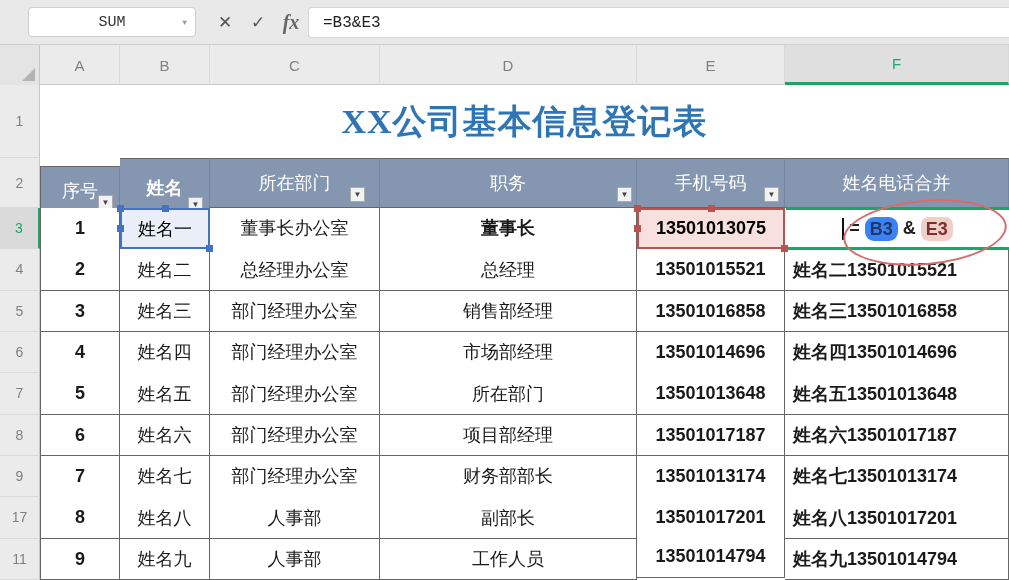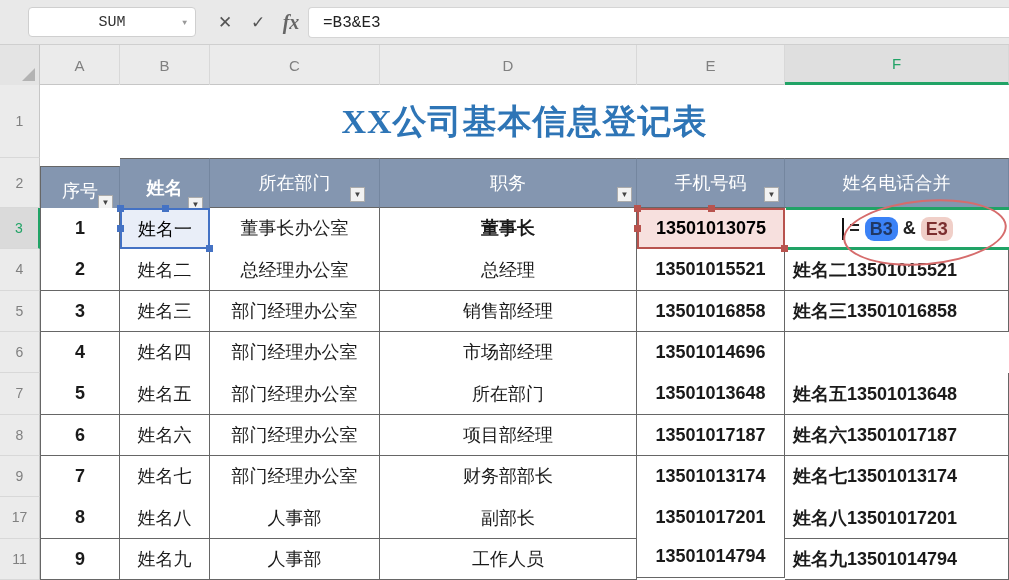--- a/index.html
+++ b/index.html
@@ -164,20 +164,21 @@
     <div class="td" style="left: 120px; top: 290.667px; width: 90px; height: 41.8333px;">姓名三</div>
     <div class="td" style="left: 210px; top: 290.667px; width: 170px; height: 41.8333px;">部门经理办公室</div>
     <div class="td" style="left: 380px; top: 290.667px; width: 257px; height: 41.8333px;">销售部经理</div>
     <div class="td bold" style="left: 637px; top: 290.667px; width: 148px; height: 41.8333px;">13501016858</div>
     <div class="td left bold" style="left: 785px; top: 290.667px; width: 224px; height: 41.8333px;">姓名三13501016858</div>
     <div class="td first bold" style="left: 40px; top: 332px; width: 80px; height: 41.8333px;">4</div>
     <div class="td" style="left: 120px; top: 332px; width: 90px; height: 41.8333px;">姓名四</div>
     <div class="td" style="left: 210px; top: 332px; width: 170px; height: 41.8333px;">部门经理办公室</div>
     <div class="td" style="left: 380px; top: 332px; width: 257px; height: 41.8333px;">市场部经理</div>
     <div class="td bold" style="left: 637px; top: 332px; width: 148px; height: 41.8333px;">13501014696</div>
+    <div class="td left bold" style="left: 785px; top: 332px; width: 224px; height: 41.8333px;">姓名四13501014696</div>
     <div class="td first bold" style="left: 40px; top: 373.333px; width: 80px; height: 41.8333px;">5</div>
     <div class="td" style="left: 120px; top: 373.333px; width: 90px; height: 41.8333px;">姓名五</div>
     <div class="td" style="left: 210px; top: 373.333px; width: 170px; height: 41.8333px;">部门经理办公室</div>
     <div class="td" style="left: 380px; top: 373.333px; width: 257px; height: 41.8333px;">所在部门</div>
     <div class="td bold" style="left: 637px; top: 373.333px; width: 148px; height: 41.8333px;">13501013648</div>
     <div class="td left bold" style="left: 785px; top: 373.333px; width: 224px; height: 41.8333px;">姓名五13501013648</div>
     <div class="td first bold" style="left: 40px; top: 414.667px; width: 80px; height: 41.8333px;">6</div>
     <div class="td" style="left: 120px; top: 414.667px; width: 90px; height: 41.8333px;">姓名六</div>
     <div class="td" style="left: 210px; top: 414.667px; width: 170px; height: 41.8333px;">部门经理办公室</div>
     <div class="td" style="left: 380px; top: 414.667px; width: 257px; height: 41.8333px;">项目部经理</div>

